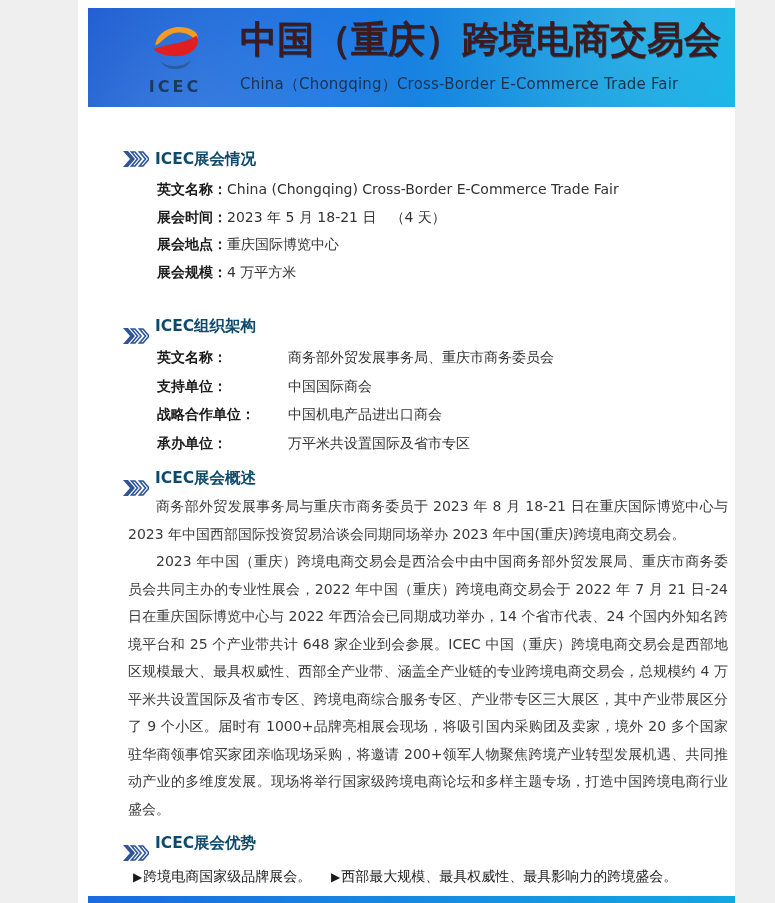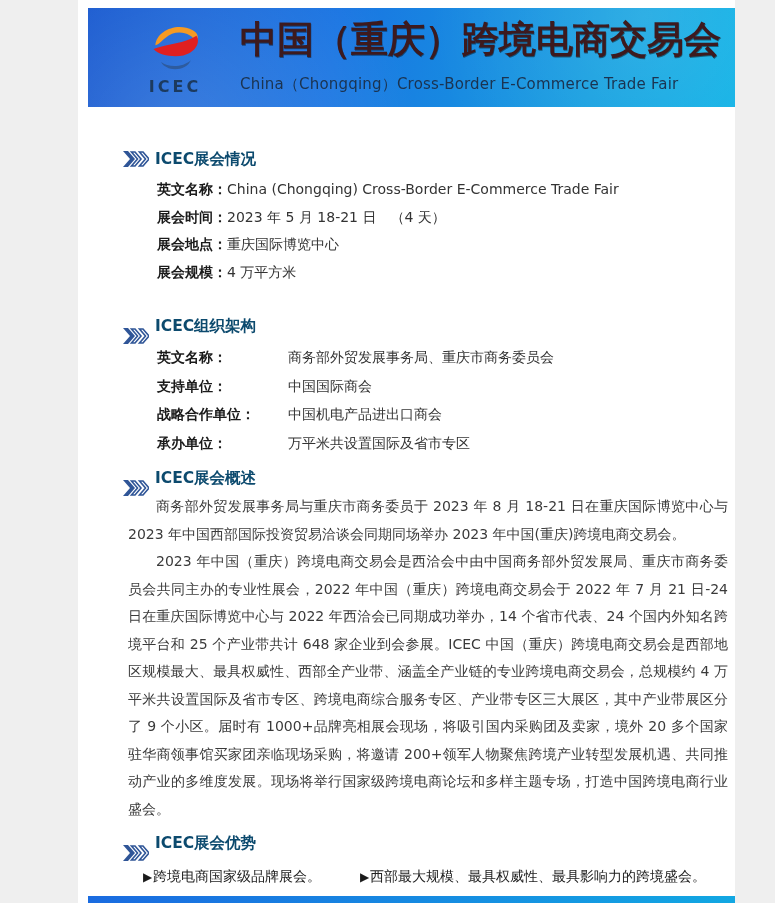--- a/index.html
+++ b/index.html
@@ -54,21 +54,21 @@
   
   .org-rows { margin-left:79px; margin-top:6px; font-size:14px; color:#333; }
   .org-row { line-height:28.5px; white-space:nowrap; }
   .org-label { font-weight:bold; color:#1a1a1a; display:inline-block; min-width:131px; }
   
   .paragraphs { margin:4px 7px 0 50px; font-size:14px; color:#3a3a3a; }
   .paragraphs p { line-height:27.5px; text-align:justify; text-indent:2em; }
   
   .adv-grid {
     margin-left:55px; margin-top:8px; display:grid;
-    grid-template-columns:198px 1fr; font-size:14px; color:#222;text-align:center;
+    grid-template-columns:198px 1fr; font-size:14px; color:#222;
   }
   .adv-item { line-height:29px; white-space:nowrap; }
   .tri { color:#1a1a1a; font-size:12px; margin-right:1px; }
   
   .sec-1 { margin-top:41px; }
   .sec-2 { margin-top:29px; }
   .sec-3 { margin-top:10px; }
   .sec-4 { margin-top:9px; }
   
   .footer-strip {

